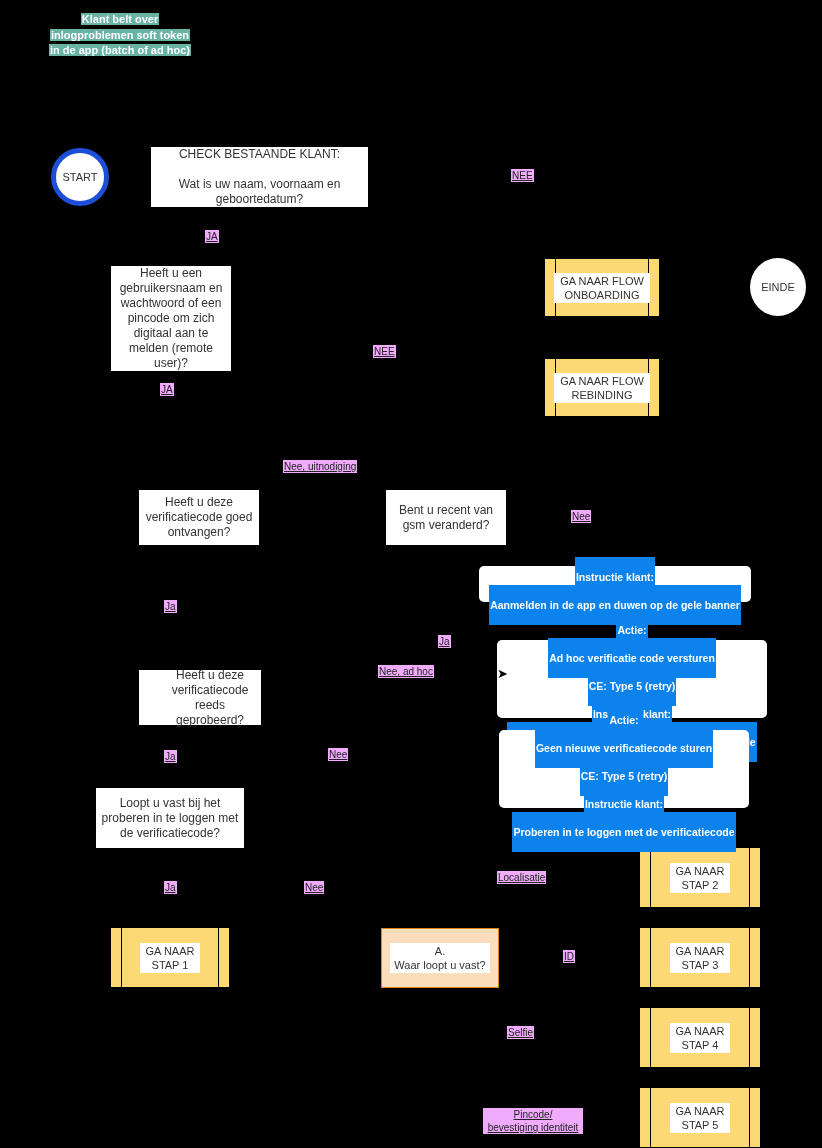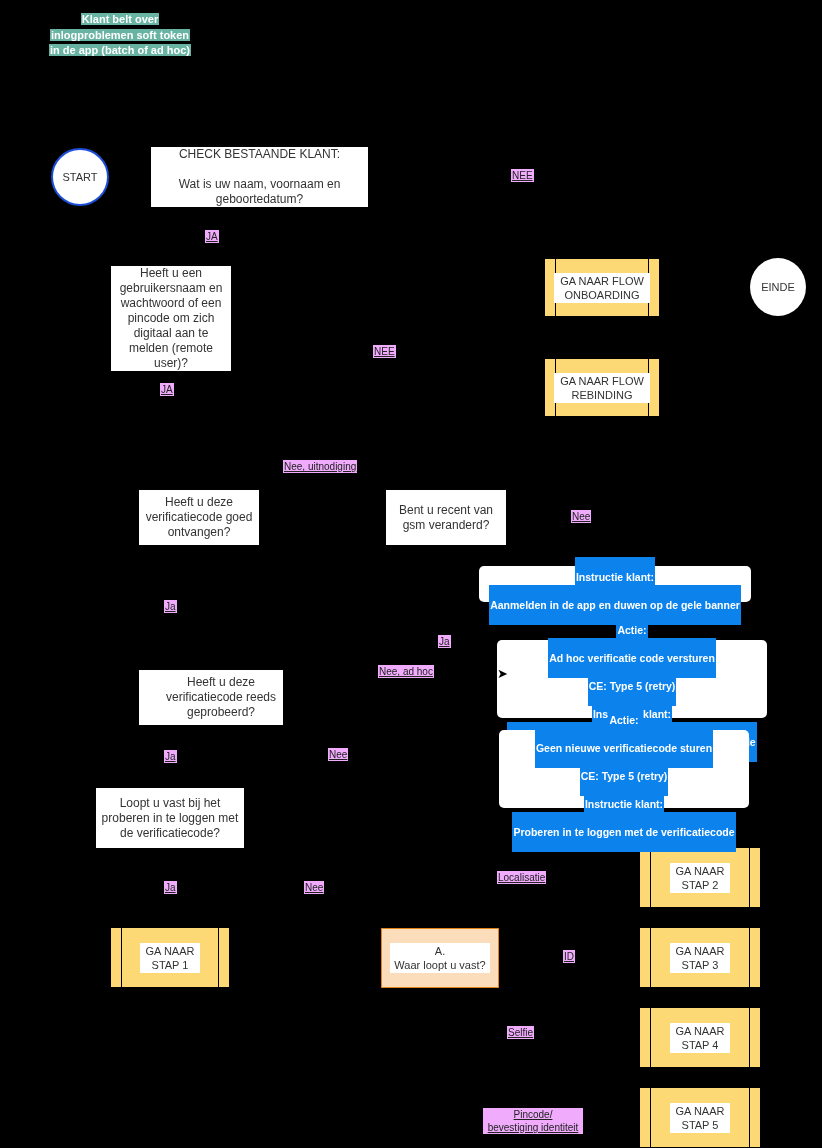--- a/index.html
+++ b/index.html
@@ -36,21 +36,21 @@
     color: #ffffff;
     padding: 0 1px;
     box-decoration-break: clone;
     -webkit-box-decoration-break: clone;
   }
 
   
   .circle {
     position: absolute;
     background: #ffffff;
-    border: 2px solid #1d4ed8;
+    border: 5px solid #1d4ed8;
     border-radius: 50%;
     display: flex;
     align-items: center;
     justify-content: center;
     color: #333333;
     font-size: 11px;
     box-sizing: border-box;
   }
 
   
@@ -200,21 +200,21 @@
   </div>
 
   <div class="whitebox" style="left:111px; top:266px; width:120px; height:105px;">
     <span>Heeft u een gebruikersnaam en wachtwoord of een pincode om zich digitaal aan te melden (remote user)?</span>
   </div>
 
   <div class="whitebox" style="left:386px; top:490px; width:120px; height:55px;">
     <span>Bent u recent van gsm veranderd?</span>
   </div>
 
-  <div class="whitebox" style="left:139px; top:670px; width:144px; height:55px;padding-left:24px;">
+  <div class="whitebox" style="left:139px; top:670px; width:122px; height:55px;padding-left:24px;">
     <span>Heeft u deze verificatiecode reeds geprobeerd?</span>
   </div>
 
   <div class="whitebox" style="left:96px; top:788px; width:148px; height:60px;">
     <span>Loopt u vast bij het proberen in te loggen met de verificatiecode?</span>
   </div>
 
   <div class="yellowbox" style="left:545px; top:259px; width:114px; height:57px;">
     <span class="ylabel">GA NAAR FLOW
 ONBOARDING</span>

